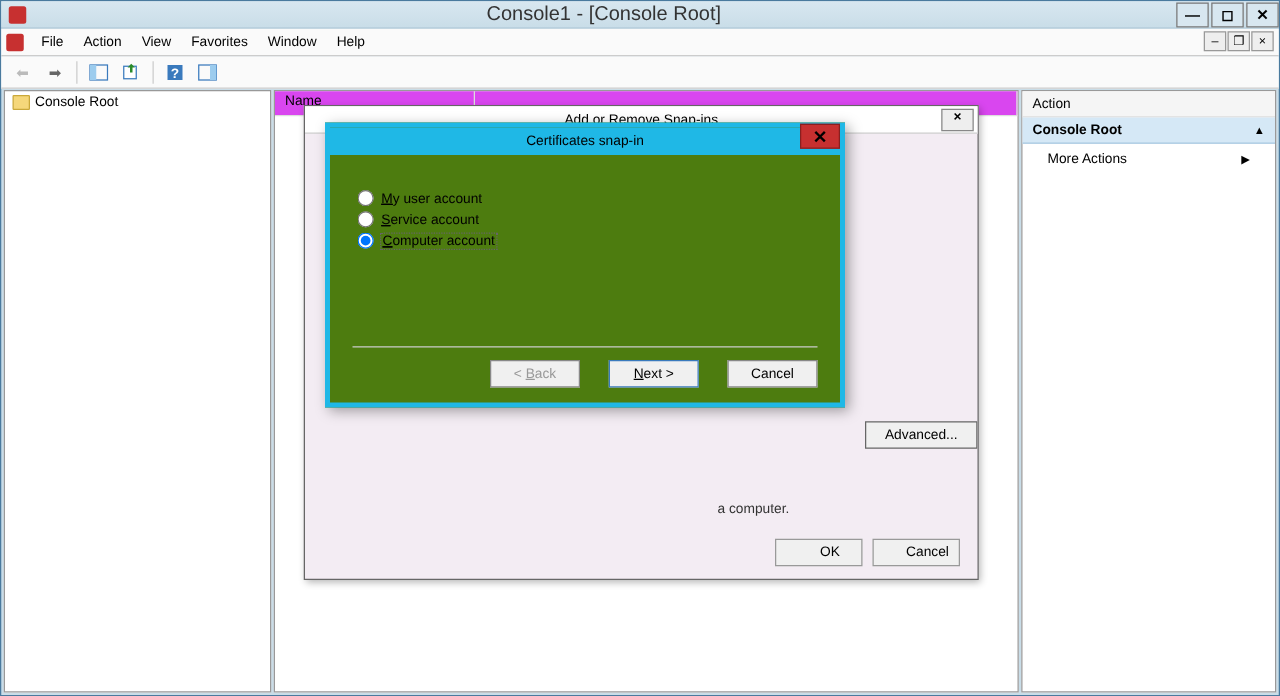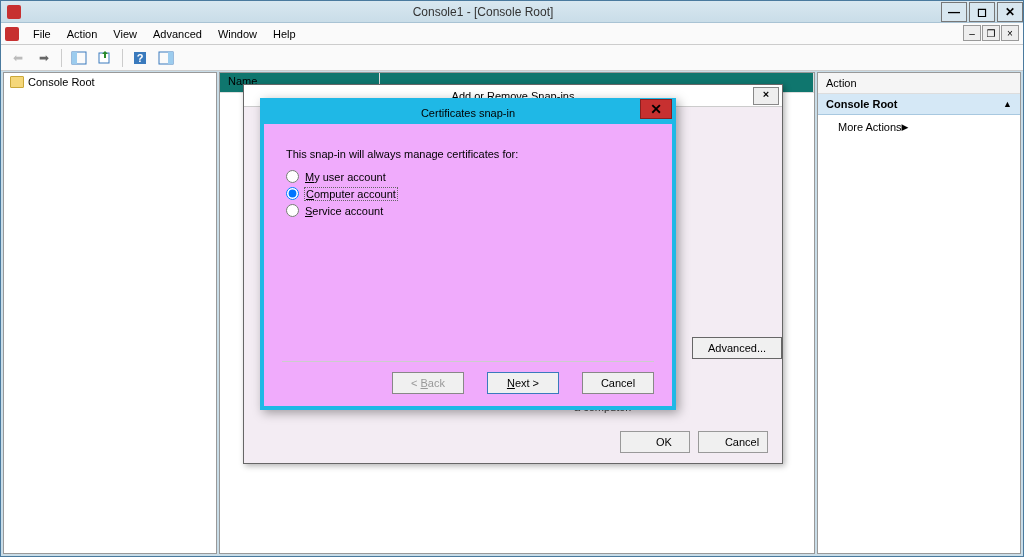--- a/index.html
+++ b/index.html
@@ -2,65 +2,65 @@
 <html><head>
 <meta charset="utf-8">
 <style>
 * { box-sizing: border-box; margin: 0; padding: 0; font-family: "Segoe UI", Tahoma, sans-serif; font-size: 11px; }
 body { width: 1024px; height: 557px; background: #c9dde8; overflow: hidden; position: relative; }
 
 
 .main-window { position: absolute; left: 0; top: 0; width: 1024px; height: 557px; background: #c9dde8; border: 1px solid #4a7a9e; }
 .title-bar { height: 22px; background: linear-gradient(#d8e7f0, #c9dde8); border-bottom: 1px solid #a9c3d4; display: flex; align-items: center; position: relative; }
 .title-icon { width: 14px; height: 14px; background: #c73030; margin: 0 6px; border-radius: 2px; }
-.title-text { flex: 1; text-align: center; color: #333; font-size: 12px; }
+.title-text { flex: 1; text-align: center; color: #333; font-size: 16px; }
 .win-controls { display: flex; }
 .win-btn { width: 26px; height: 20px; border: 1px solid #777; background: #d8e7f0; margin-left: 2px; display: flex; align-items: center; justify-content: center; font-weight: bold; font-size: 12px; cursor: pointer; }
 
 .menu-bar { height: 22px; background: #fafafa; border-bottom: 1px solid #ccc; display: flex; align-items: center; padding: 0 4px; position: relative; }
 .menu-icon { width: 14px; height: 14px; background: #c73030; margin-right: 6px; border-radius: 2px; }
 .menu-item { padding: 2px 8px; cursor: pointer; }
 .mdi-controls { position: absolute; right: 4px; top: 2px; display: flex; }
 .mdi-btn { width: 18px; height: 16px; border: 1px solid #999; background: #eee; margin-left: 1px; font-size: 10px; display: flex; align-items: center; justify-content: center; cursor: pointer; }
 
 .toolbar { height: 26px; background: #fafafa; border-bottom: 1px solid #ccc; display: flex; align-items: center; padding: 0 6px; gap: 4px; }
 .tb-btn { width: 22px; height: 22px; display: flex; align-items: center; justify-content: center; cursor: pointer; border: 1px solid transparent; }
 .tb-sep { width: 1px; height: 18px; background: #ccc; margin: 0 2px; }
 
 .workspace { position: absolute; left: 2px; top: 71px; right: 2px; bottom: 2px; display: flex; }
 .tree-pane { width: 214px; background: #fff; border: 1px solid #999; margin-right: 2px; }
 .tree-item { display: flex; align-items: center; padding: 3px 6px; cursor: pointer; }
 .folder-icon { width: 14px; height: 12px; background: #f5d77a; border: 1px solid #caa83a; margin-right: 4px; border-radius: 1px; }
 
 .center-pane { flex: 1; background: #fff; border: 1px solid #999; margin-right: 2px; display: flex; flex-direction: column; }
 .col-header { height: 20px; border-bottom: 1px solid #ddd; display: flex; }
-.col-cell { padding: 2px 8px; border-right: 1px solid #ddd; background: #0f766e; }
+.col-cell { padding: 2px 8px; border-right: 1px solid #ddd; background: #d946ef; }
 .col-cell:first-child { width: 160px; }
 
 .actions-pane { width: 204px; background: #fff; border: 1px solid #999; display: flex; flex-direction: column; }
 .actions-header { padding: 4px 8px; background: #f5f5f5; border-bottom: 1px solid #ddd; font-weight: normal; }
 .actions-group { background: #d5e8f6; padding: 4px 8px; border-bottom: 1px solid #a8c8e0; font-weight: bold; display: flex; justify-content: space-between; align-items: center; }
-.actions-link { padding: 6px 20px; cursor: pointer; display: flex; align-items: center; }
+.actions-link { padding: 6px 20px; cursor: pointer; display: flex; justify-content: space-between; align-items: center; }
 
 
 .snapin-dlg { position: absolute; left: 243px; top: 84px; width: 540px; height: 380px; background: #f3ecf3; border: 1px solid #666; box-shadow: 2px 2px 6px rgba(0,0,0,0.3); }
 .snapin-title { height: 22px; background: #fff; border-bottom: 1px solid #ccc; display: flex; align-items: center; justify-content: center; position: relative; }
 .snapin-close { position: absolute; right: 3px; top: 2px; width: 26px; height: 18px; border: 1px solid #888; background: #eee; text-align: center; cursor: pointer; font-weight: bold; }
 .snapin-body { padding: 10px 14px; position: relative; height: calc(100% - 22px); }
 .snapin-desc { color: #333; margin-bottom: 12px; }
 .snapin-btns-right { position: absolute; right: 14px; top: 40px; display: flex; flex-direction: column; gap: 6px; }
 .dlg-btn { width: 90px; height: 22px; border: 1px solid #999; background: #f0f0f0; cursor: pointer; font-size: 11px; }
 .dlg-btn:disabled { color: #999; }
 .snapin-bottom { position: absolute; bottom: 10px; right: 14px; display: flex; gap: 8px; }
 .wide-btn { width: 70px; height: 22px; border: 1px solid #999; background: #f0f0f0; cursor: pointer; padding-left: 18px; }
 .adv-btn { position: absolute; right: 0; top: 230px; width: 90px; height: 22px; border: 1px solid #666; background: #f0f0f0; cursor: pointer; }
 .snapin-note { position: absolute; bottom: 50px; left: 330px; font-size: 11px; color: #333; }
 
 
-.cert-dlg { position: absolute; left: 260px; top: 98px; width: 416px; height: 312px; background: #f0abfc; border: 4px solid #1fb8e6; box-shadow: 3px 3px 10px rgba(0,0,0,0.35); }
+.cert-dlg { position: absolute; left: 260px; top: 98px; width: 416px; height: 228px; background: #4d7c0f; border: 4px solid #1fb8e6; box-shadow: 3px 3px 10px rgba(0,0,0,0.35); }
 .cert-title { height: 22px; background: #1fb8e6; display: flex; align-items: center; justify-content: center; position: relative; color: #000; font-size: 12px; }
 .cert-close { position: absolute; right: 0; top: -3px; width: 32px; height: 20px; background: #c73030; color: #000; display: flex; align-items: center; justify-content: center; font-weight: bold; cursor: pointer; border: 1px solid #8a1f1f; font-size: 14px; }
 .cert-body { padding: 24px 22px 10px 22px; height: calc(100% - 22px); position: relative; }
 .cert-prompt { margin-bottom: 10px; }
 .radio-row { display: flex; align-items: center; margin: 4px 0; cursor: pointer; }
 .radio-row input { margin-right: 6px; }
 .radio-row span { text-decoration: underline dotted transparent; }
 .radio-row span::first-letter { text-decoration: underline; }
 .cert-hr { position: absolute; left: 18px; right: 18px; bottom: 44px; border: none; border-top: 1px solid #ccc; }
 .cert-btns { position: absolute; right: 18px; bottom: 12px; display: flex; gap: 23px; }
@@ -85,21 +85,21 @@
       <div class="win-btn">◻</div>
       <div class="win-btn">✕</div>
     </div>
   </div>
 
   <div class="menu-bar">
     <div class="menu-icon"></div>
     <div class="menu-item">File</div>
     <div class="menu-item">Action</div>
     <div class="menu-item">View</div>
-    <div class="menu-item">Advanced</div>
+    <div class="menu-item">Favorites</div>
     <div class="menu-item">Window</div>
     <div class="menu-item">Help</div>
     <div class="mdi-controls">
       <div class="mdi-btn">–</div>
       <div class="mdi-btn">❐</div>
       <div class="mdi-btn">×</div>
     </div>
   </div>
 
   <div class="toolbar">
@@ -181,33 +181,32 @@
     </div>
   </div>
 </div>
 
 <div class="cert-dlg">
   <div class="cert-title">
     <span>Certificates snap-in</span>
     <div class="cert-close">✕</div>
   </div>
   <div class="cert-body">
-    <div class="cert-prompt">This snap-in will always manage certificates for:</div>
 
     <label class="radio-row">
       <input type="radio" name="acct" style="">
       <span><u>M</u>y user account</span>
     </label>
     <label class="radio-row">
+      <input type="radio" name="acct" style="">
+      <span><u>S</u>ervice account</span>
+    </label>
+    <label class="radio-row">
       <input type="radio" name="acct" checked="" style="">
       <span style="outline:1px dotted #666; padding:0 1px;"><u>C</u>omputer account</span>
-    </label>
-    <label class="radio-row">
-      <input type="radio" name="acct" style="">
-      <span><u>S</u>ervice account</span>
     </label>
 
     <hr class="cert-hr">
     <div class="cert-btns">
       <button class="cert-btn" disabled="">&lt; <u>B</u>ack</button>
       <button class="cert-btn primary"><u>N</u>ext &gt;</button>
       <button class="cert-btn">Cancel</button>
     </div>
   </div>
 </div>

